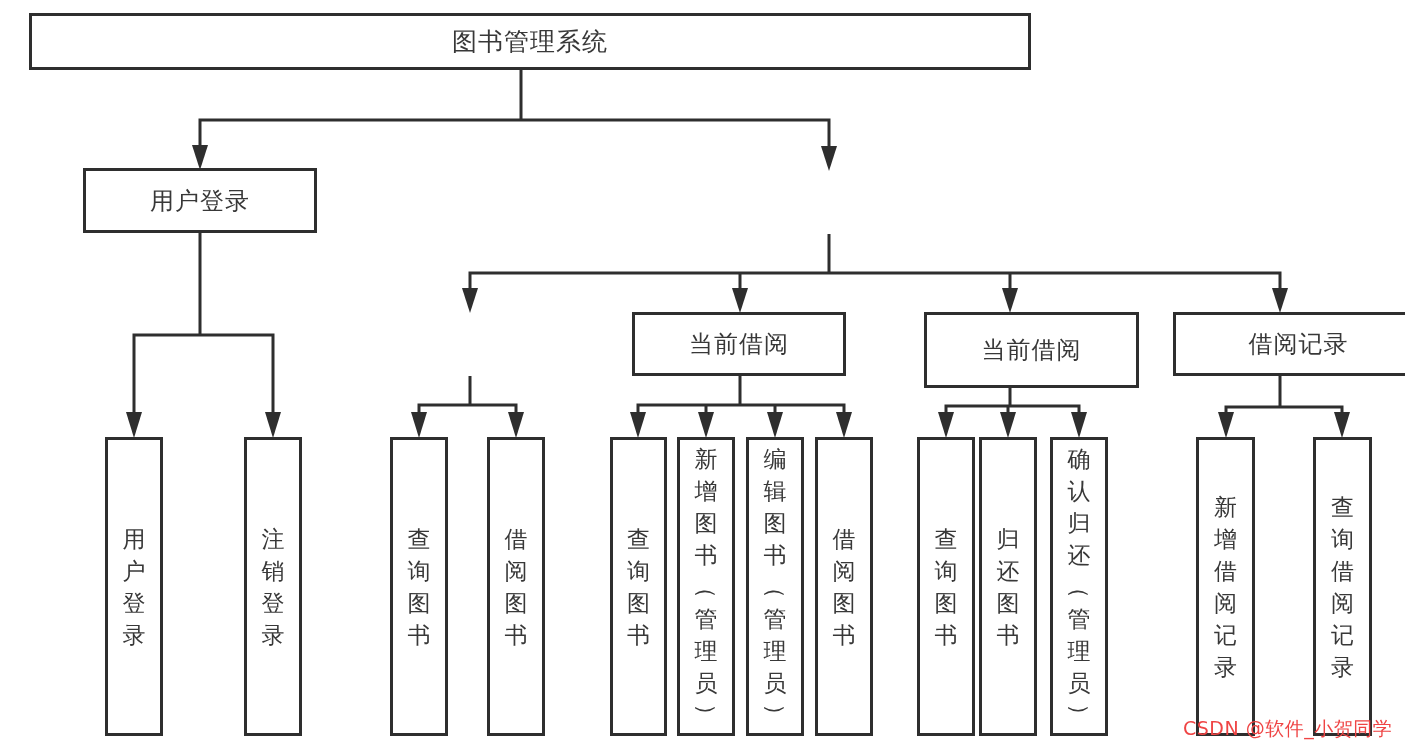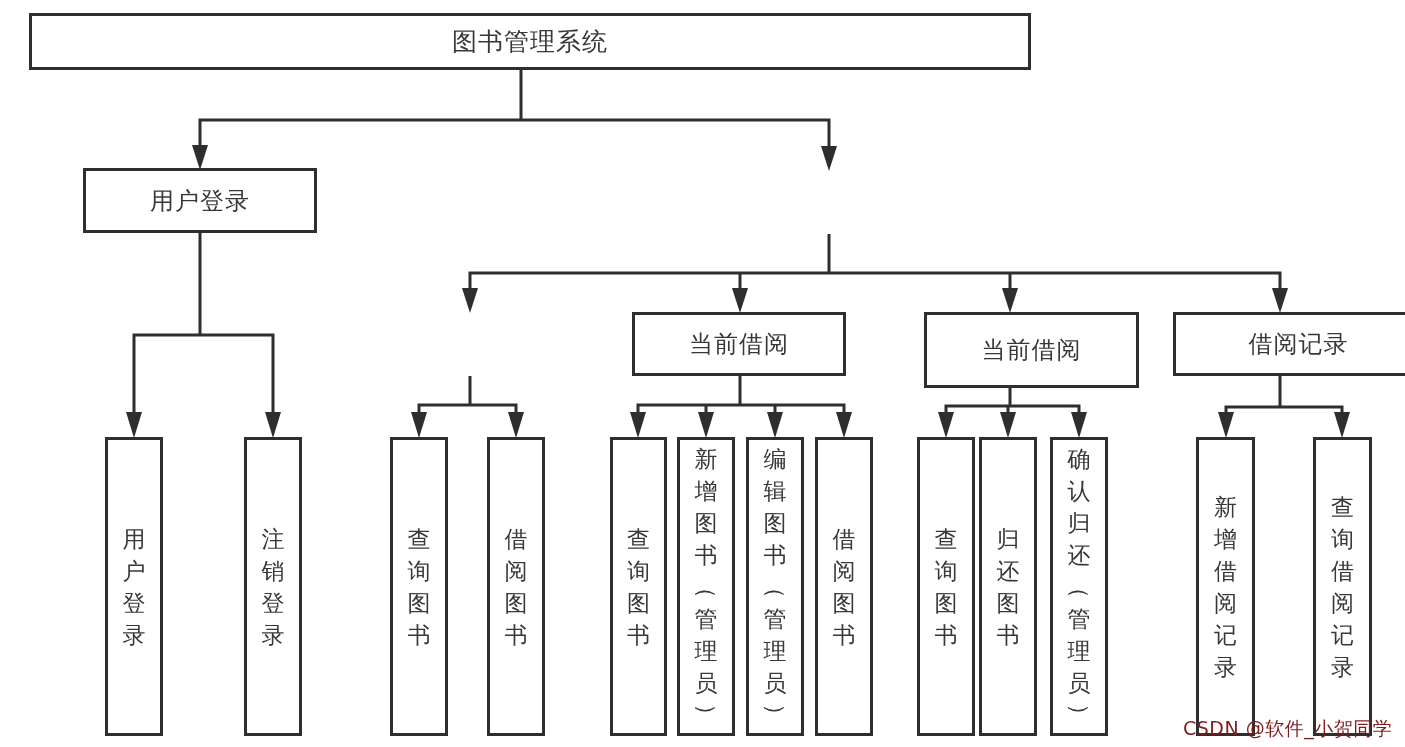--- a/index.html
+++ b/index.html
@@ -14,21 +14,21 @@
   }
   .node .hlabel{font-size:24px;letter-spacing:1px;white-space:nowrap;}
   .root .hlabel{font-size:25px;}
   .leaf{z-index:2;}
   .vtext{display:flex;flex-direction:column;align-items:center;justify-content:center;
          width:100%;height:100%;}
   .vchar{height:32px;line-height:32px;font-size:23px;display:flex;align-items:center;
          justify-content:center;}
   .vrot{transform:rotate(90deg);}
   .watermark{
-    position:absolute;left:1183px;top:716px;z-index:3;font-size:19px;color:#7f1d1d;
+    position:absolute;left:1183px;top:716px;z-index:3;font-size:19px;color:#ef4444;
     white-space:nowrap;letter-spacing:0.5px;
   }
 </style>
 </head>
 <body>
 
 <div class="stage">
 
   <svg class="connectors" width="1405" height="747" viewBox="0 0 1405 747">
 

